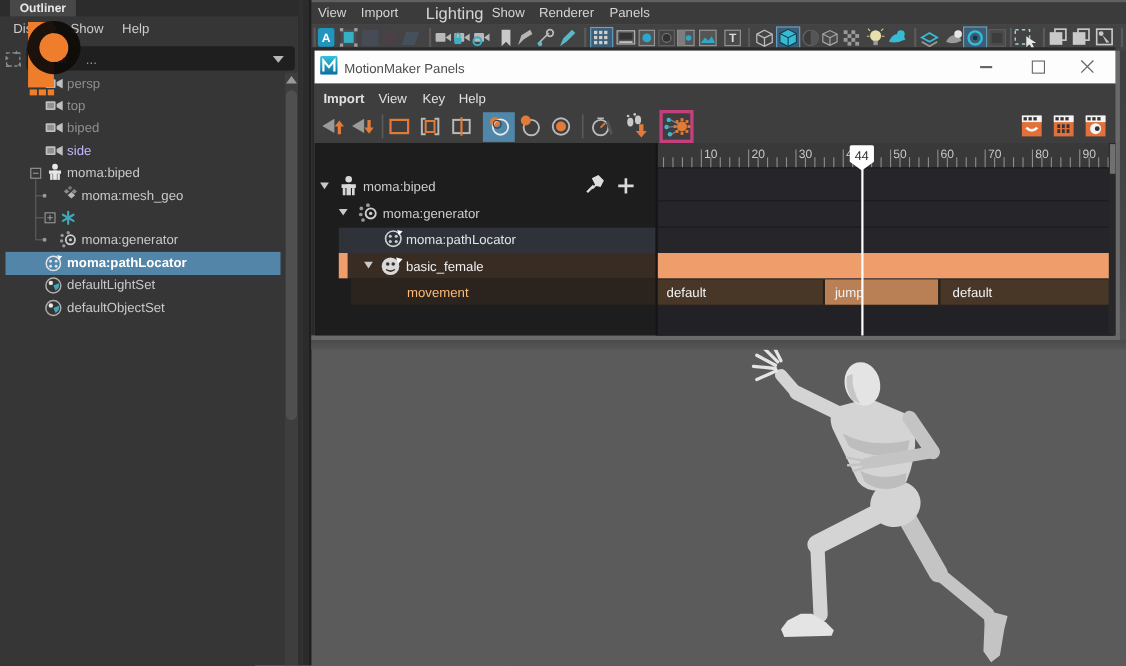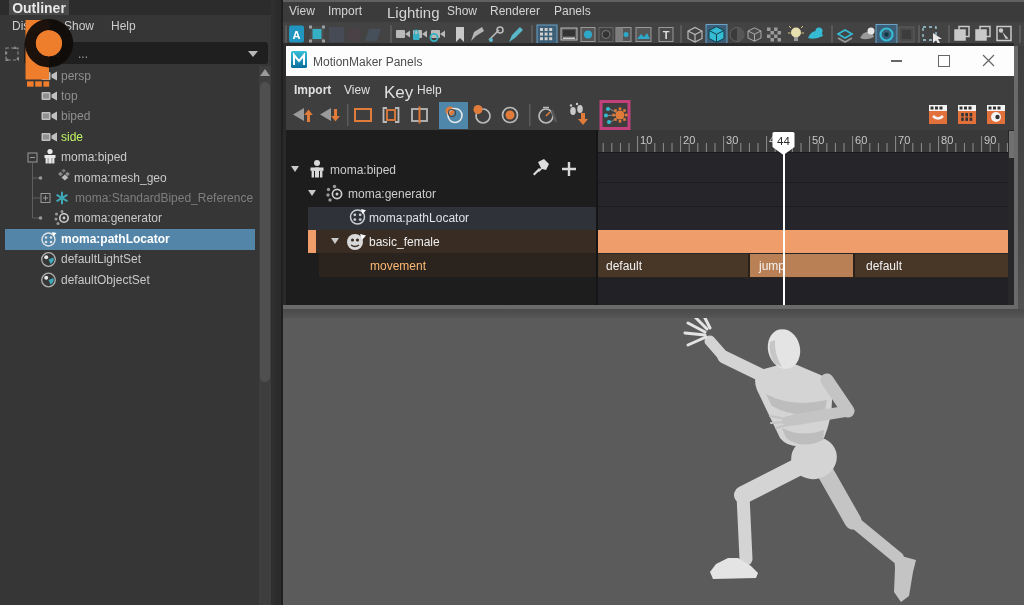--- a/index.html
+++ b/index.html
@@ -174,21 +174,21 @@
         <rect x="693" y="8" width="10" height="10" fill="#c9c9c9"></rect>
         <rect x="697" y="4.5" width="10" height="10"></rect>
       </g>
 <rect x="714" y="4.5" width="14" height="14" fill="none" stroke="#c9c9c9" stroke-width="1.5"></rect>
       <circle cx="718" cy="8.5" r="2.2" fill="#c9c9c9"></circle>
       <path d="M 719 9.5 l 6.5 7 l -2.8 0.4 z" fill="#c9c9c9"></path>
 <rect x="736" y="3" width="2" height="18" rx="1" fill="#5a5a5a"></rect>
 </svg>
 <div class="a" style="left:0px;top:0px;width:275px;height:605px;background:#363636"></div>
 <div class="a" style="left:0px;top:0px;width:275px;height:15px;background:#2c2c2c"></div>
-<div class="a" style="left:9px;top:0;width:60px;height:15px;background:#484848;color:#e8e8e8;font-size:14px;font-weight:bold;text-align:center;line-height:16px">Outliner</div>
+<div class="a" style="left:9px;top:0;width:60px;height:15px;background:#484848;color:#e8e8e8;font-size:11px;font-weight:bold;text-align:center;line-height:16px">Outliner</div>
 <div class="a txt" style="left:12px;top:19px;color:#cccccc;font-size:12px;font-weight:normal;">Display</div>
 <div class="a txt" style="left:64px;top:19px;color:#cccccc;font-size:12px;font-weight:normal;">Show</div>
 <div class="a txt" style="left:111px;top:19px;color:#cccccc;font-size:12px;font-weight:normal;">Help</div>
 <div class="a" style="left:24px;top:42px;width:244px;height:22px;background:#1f1f1f;border-radius:3px"></div>
 <div class="a txt" style="left:51px;top:46px;color:#cfcfcf;font-size:12px;font-weight:normal;">ar</div>
 <div class="a txt" style="left:78px;top:47px;color:#9a9a9a;font-size:12px;font-weight:normal;">...</div>
 <div class="a" style="left:248px;top:51px;width:0;height:0;border-left:5px solid transparent;border-right:5px solid transparent;border-top:6px solid #b8b8b8"></div>
 <svg class="a" style="left:3px;top:45px" width="18" height="18" viewBox="0 0 18 18">
 <rect x="3" y="3" width="12" height="12" fill="none" stroke="#8a8a8a" stroke-width="1.2" stroke-dasharray="3 2.2"></rect>
 <path d="M 2 6 l 3 2 l -3 2 z" fill="#8a8a8a"></path>
@@ -271,24 +271,23 @@
       </g>
 <g>
         <circle cx="48.5" cy="280" r="6.8" fill="none" stroke="#b0b0b0" stroke-width="1.3"></circle>
         <circle cx="46.2" cy="277.7" r="2" fill="#e8e8e8"></circle>
         <path d="M 48.5 280 l 5 -2 a 5.7 5.7 0 0 1 -3 6.5 z" fill="#3fa9b8"></path>
       </g>
 </svg>
 <div class="a txt" style="left:61px;top:69px;color:#8f8f8f;font-size:12px;font-weight:normal;">persp</div>
 <div class="a txt" style="left:61px;top:89px;color:#8f8f8f;font-size:12px;font-weight:normal;">top</div>
 <div class="a txt" style="left:61px;top:109px;color:#8f8f8f;font-size:12px;font-weight:normal;">biped</div>
-<div class="a txt" style="left:61px;top:130px;color:#bef264;font-size:12px;font-weight:normal;">side</div>
+<div class="a txt" style="left:61px;top:130px;color:#c4b5fd;font-size:12px;font-weight:normal;">side</div>
 <div class="a txt" style="left:61px;top:150px;color:#c9c9c9;font-size:12px;font-weight:normal;">moma:biped</div>
 <div class="a txt" style="left:74px;top:171px;color:#c9c9c9;font-size:12px;font-weight:normal;">moma:mesh_geo</div>
-<div class="a txt" style="left:75px;top:191px;color:#7e7e7e;font-size:12px;font-weight:normal;">moma:StandardBiped_Reference</div>
 <div class="a txt" style="left:74px;top:211px;color:#c9c9c9;font-size:12px;font-weight:normal;">moma:generator</div>
 <div class="a txt" style="left:61px;top:232px;color:#ffffff;font-size:12px;font-weight:bold;">moma:pathLocator</div>
 <div class="a txt" style="left:61px;top:252px;color:#c9c9c9;font-size:12px;font-weight:normal;">defaultLightSet</div>
 <div class="a txt" style="left:61px;top:273px;color:#c9c9c9;font-size:12px;font-weight:normal;">defaultObjectSet</div>
 <div class="a" style="left:259px;top:66px;width:12px;height:539px;background:#3e3e3e"></div>
 <div class="a" style="left:260px;top:69px;width:0;height:0;border-left:5px solid transparent;border-right:5px solid transparent;border-bottom:7px solid #9a9a9a"></div>
 <div class="a" style="left:260px;top:82px;width:10px;height:300px;background:#4f4f4f;border-radius:5px"></div>
 <div class="a" style="left:271px;top:0px;width:4px;height:605px;background:#2f2f2f"></div>
 <div class="a" style="left:275px;top:0px;width:8px;height:605px;background:#2b2b2b"></div>
 <div class="a" style="left:281px;top:0px;width:2px;height:605px;background:#1f1f1f"></div>
@@ -311,21 +310,21 @@
     </svg>
 <div class="a txt" style="left:313px;top:55px;color:#4d4d4d;font-size:12px;font-weight:normal;">MotionMaker Panels</div>
 <div class="a" style="left:891px;top:60px;width:11px;height:2px;background:#666"></div>
 <div class="a" style="left:938px;top:55px;width:12px;height:12px;border:1.2px solid #666"></div>
 <svg class="a" style="left:982px;top:54px" width="13" height="13">
       <path d="M 1 1 L 12 12 M 12 1 L 1 12" stroke="#666" stroke-width="1.2"></path>
     </svg>
 <div class="a" style="left:286px;top:76px;width:728px;height:54px;background:#3e3e3e"></div>
 <div class="a txt" style="left:294px;top:83px;color:#e0e0e0;font-size:12px;font-weight:bold;">Import</div>
 <div class="a txt" style="left:344px;top:83px;color:#e0e0e0;font-size:12px;font-weight:normal;">View</div>
-<div class="a txt" style="left:384px;top:83px;color:#e0e0e0;font-size:17px;font-weight:normal;">Key</div>
+<div class="a txt" style="left:384px;top:83px;color:#e0e0e0;font-size:12px;font-weight:normal;">Key</div>
 <div class="a txt" style="left:417px;top:83px;color:#e0e0e0;font-size:12px;font-weight:normal;">Help</div>
 <svg class="a" style="left:286px;top:100px" width="728" height="30" viewBox="0 0 728 30">
 <path d="M 18 8 v 13 l -11 -6.5 z" fill="#9a9a9a"></path>
 <path d="M 21 22 v -7 h -2.8 l 4.3 -5.5 l 4.3 5.5 h -2.8 v 7 z" fill="#e07b39"></path>
 <path d="M 45 8 v 13 l -11 -6.5 z" fill="#9a9a9a"></path>
 <path d="M 48 9 v 7 h -2.8 l 4.3 5.5 l 4.3 -5.5 h -2.8 v -7 z" fill="#e07b39"></path>
 <rect x="61" y="4" width="1.5" height="22" fill="#5a5a5a"></rect>
 <rect x="69" y="9" width="16" height="12" fill="none" stroke="#e07b39" stroke-width="2"></rect>
 <g fill="none">
         <path d="M 101 8 h -3.5 v 14 h 3.5 M 109 8 h 3.5 v 14 h -3.5" stroke="#b9b9b9" stroke-width="1.8"></path>

